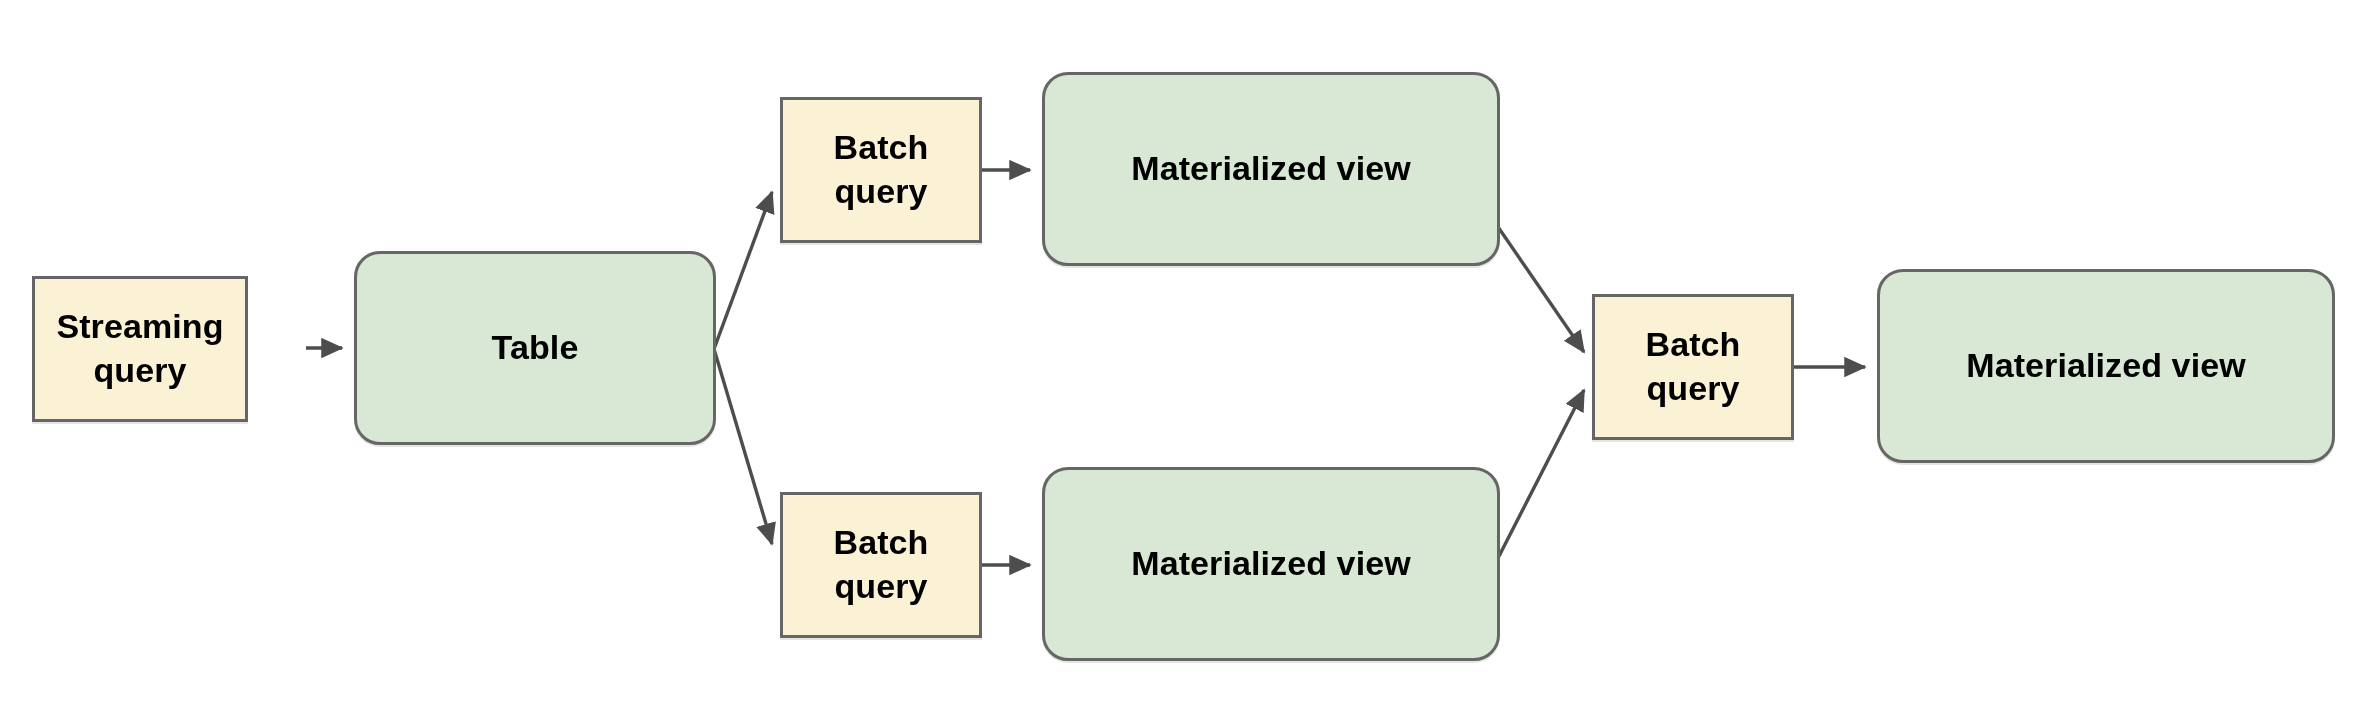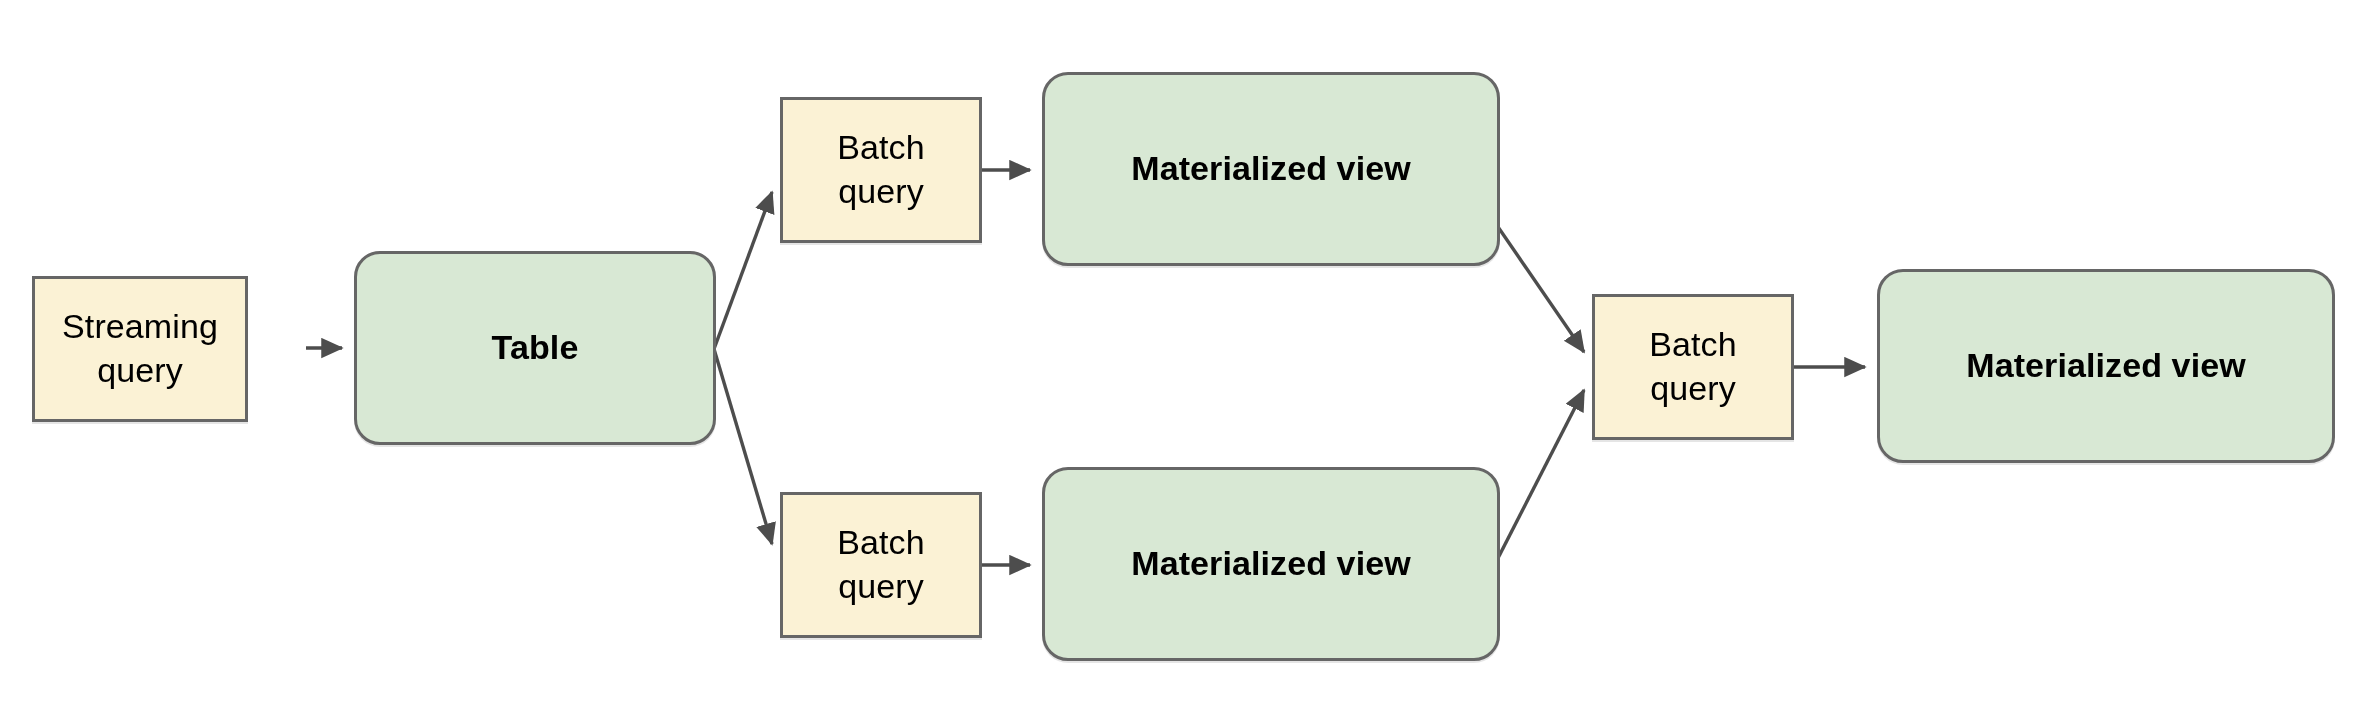--- a/index.html
+++ b/index.html
@@ -38,20 +38,21 @@
     font-size: 34px;
     line-height: 1.28;
     letter-spacing: 0.1px;
     white-space: pre-line;
     border: 3px solid #666666;
     box-shadow: 0 2px 0 rgba(0,0,0,0.10);
   }
   .node.process {
     background: #fbf2d5;
     border-radius: 0;
+    font-weight: bold;
   }
   .node.store {
     background: #d8e8d4;
     border-radius: 26px;
     font-weight: bold;
   }
   .node-label {
     display: block;
     width: 100%;
     padding: 0 8px;

